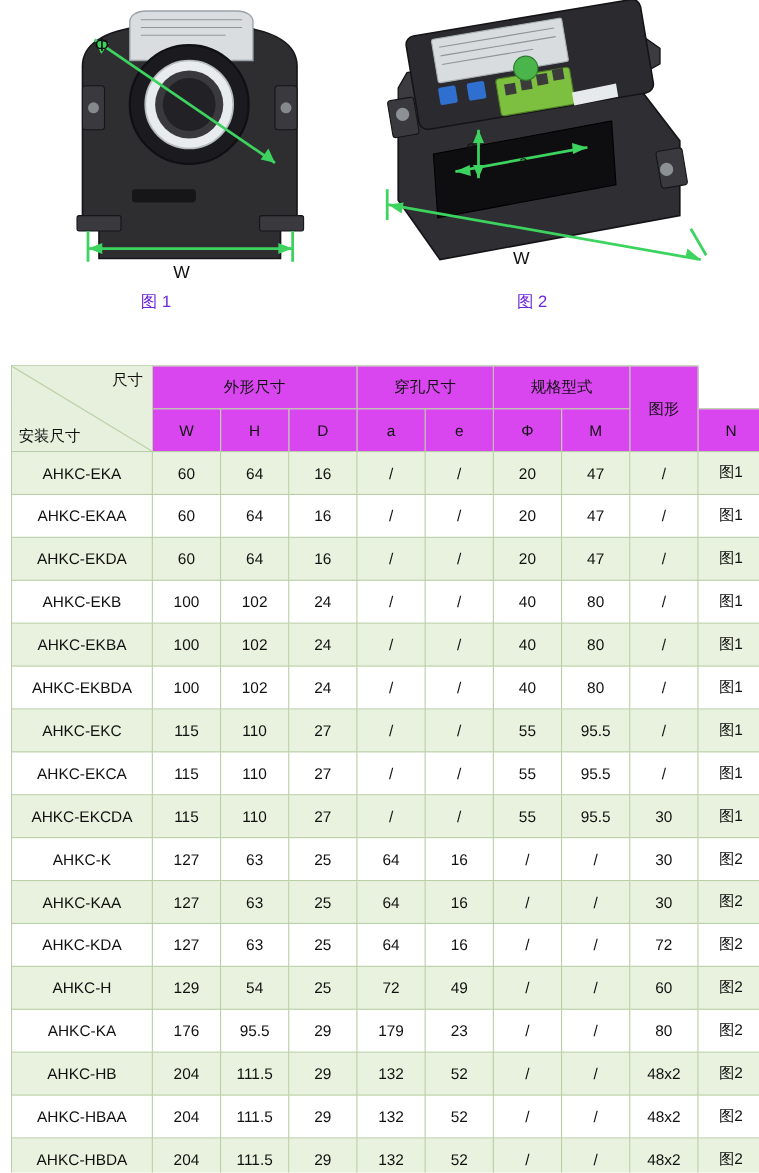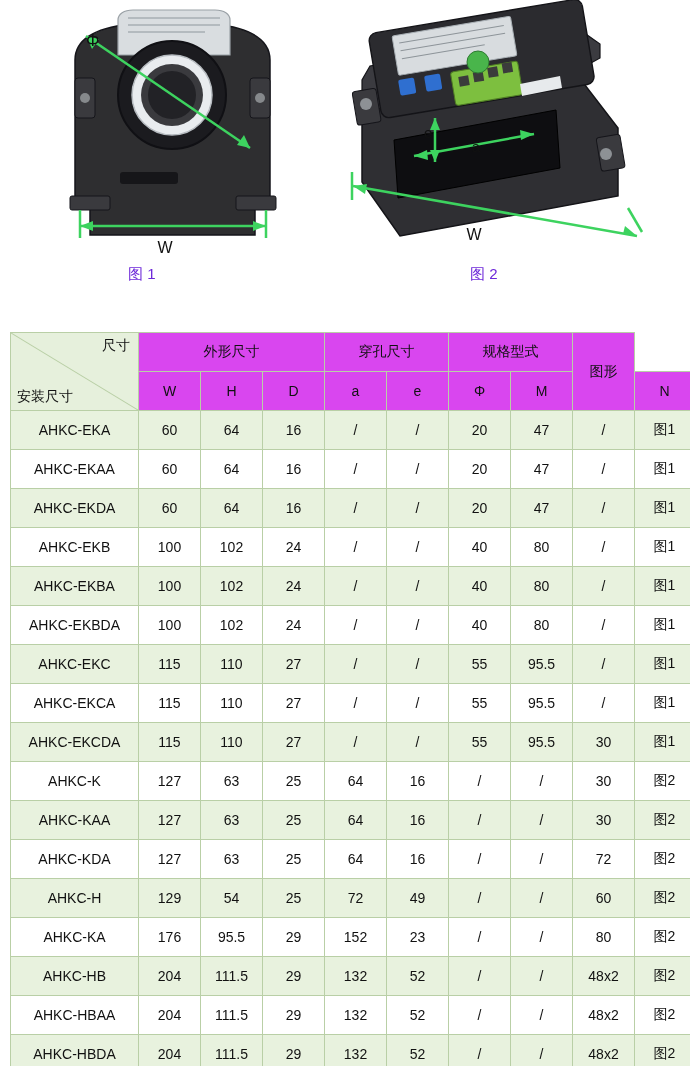--- a/index.html
+++ b/index.html
@@ -402,21 +402,21 @@
           <td>/</td>
           <td>/</td>
           <td>60</td>
           <td>图2</td>
         </tr>
         <tr class="row-plain">
           <td class="model-cell">AHKC-KA</td>
           <td>176</td>
           <td>95.5</td>
           <td>29</td>
-          <td>152</td>
+          <td>179</td>
           <td>23</td>
           <td>/</td>
           <td>/</td>
           <td>80</td>
           <td>图2</td>
         </tr>
         <tr class="row-alt">
           <td class="model-cell">AHKC-HB</td>
           <td>204</td>
           <td>111.5</td>

